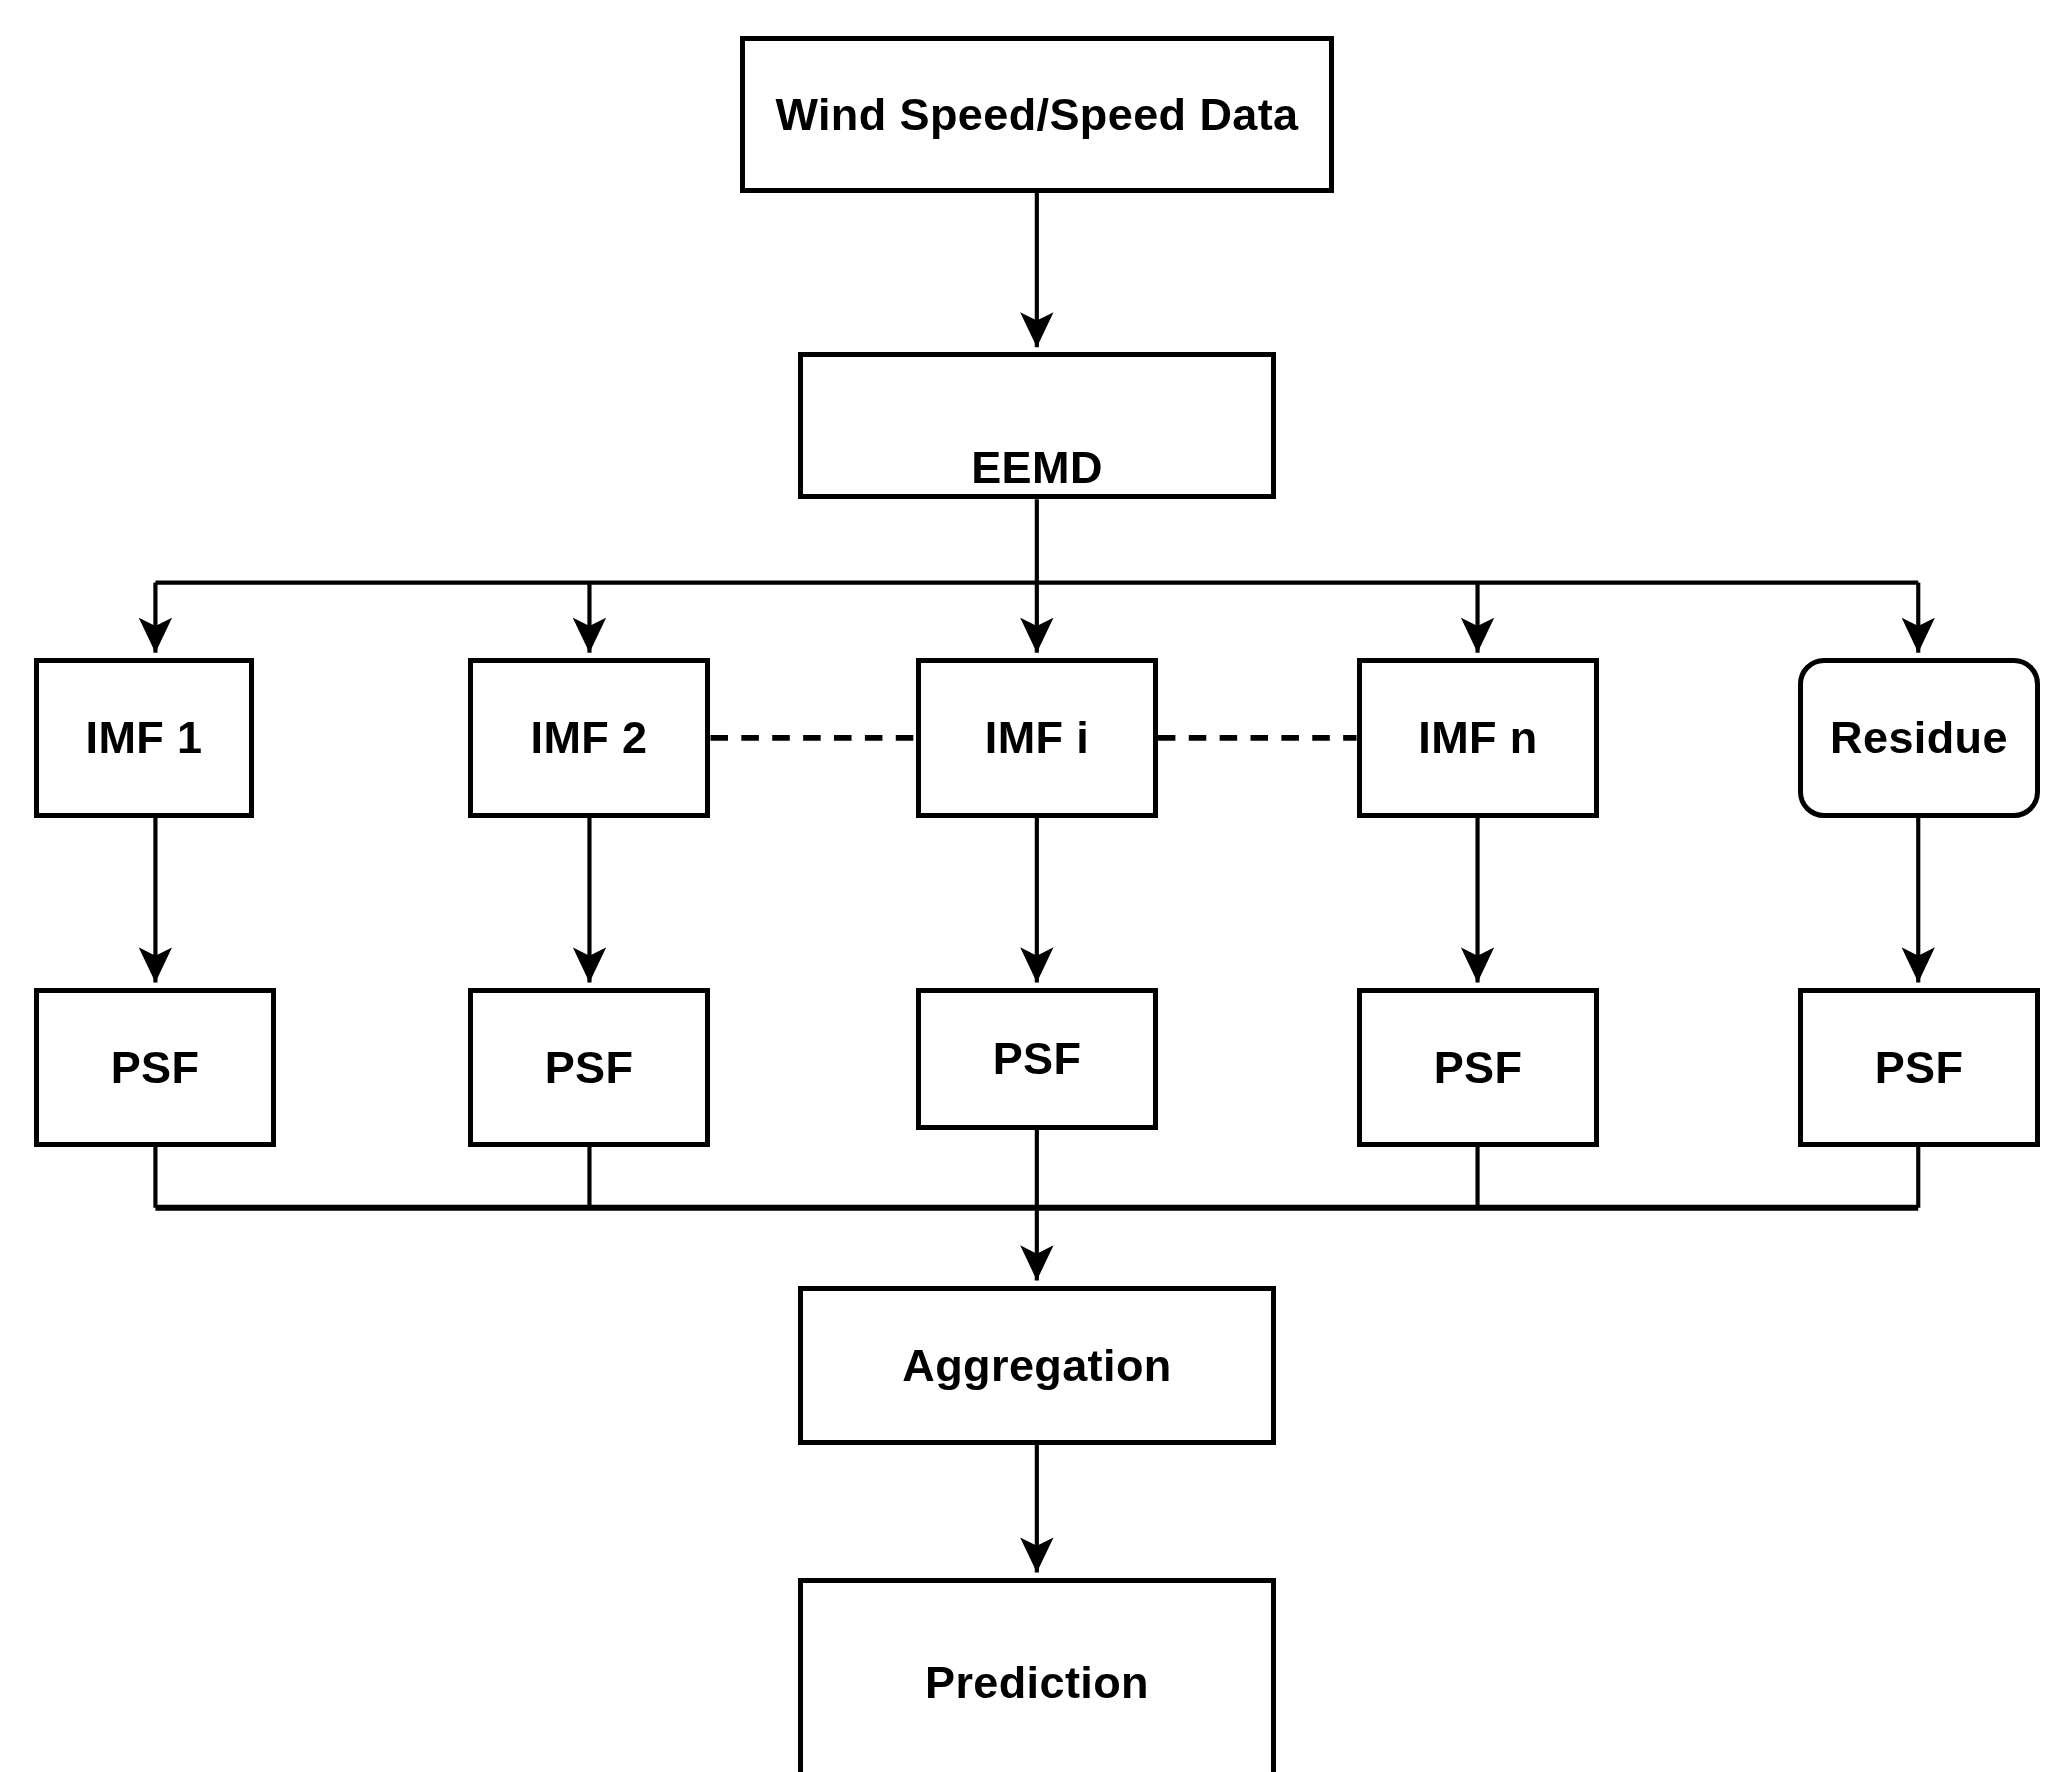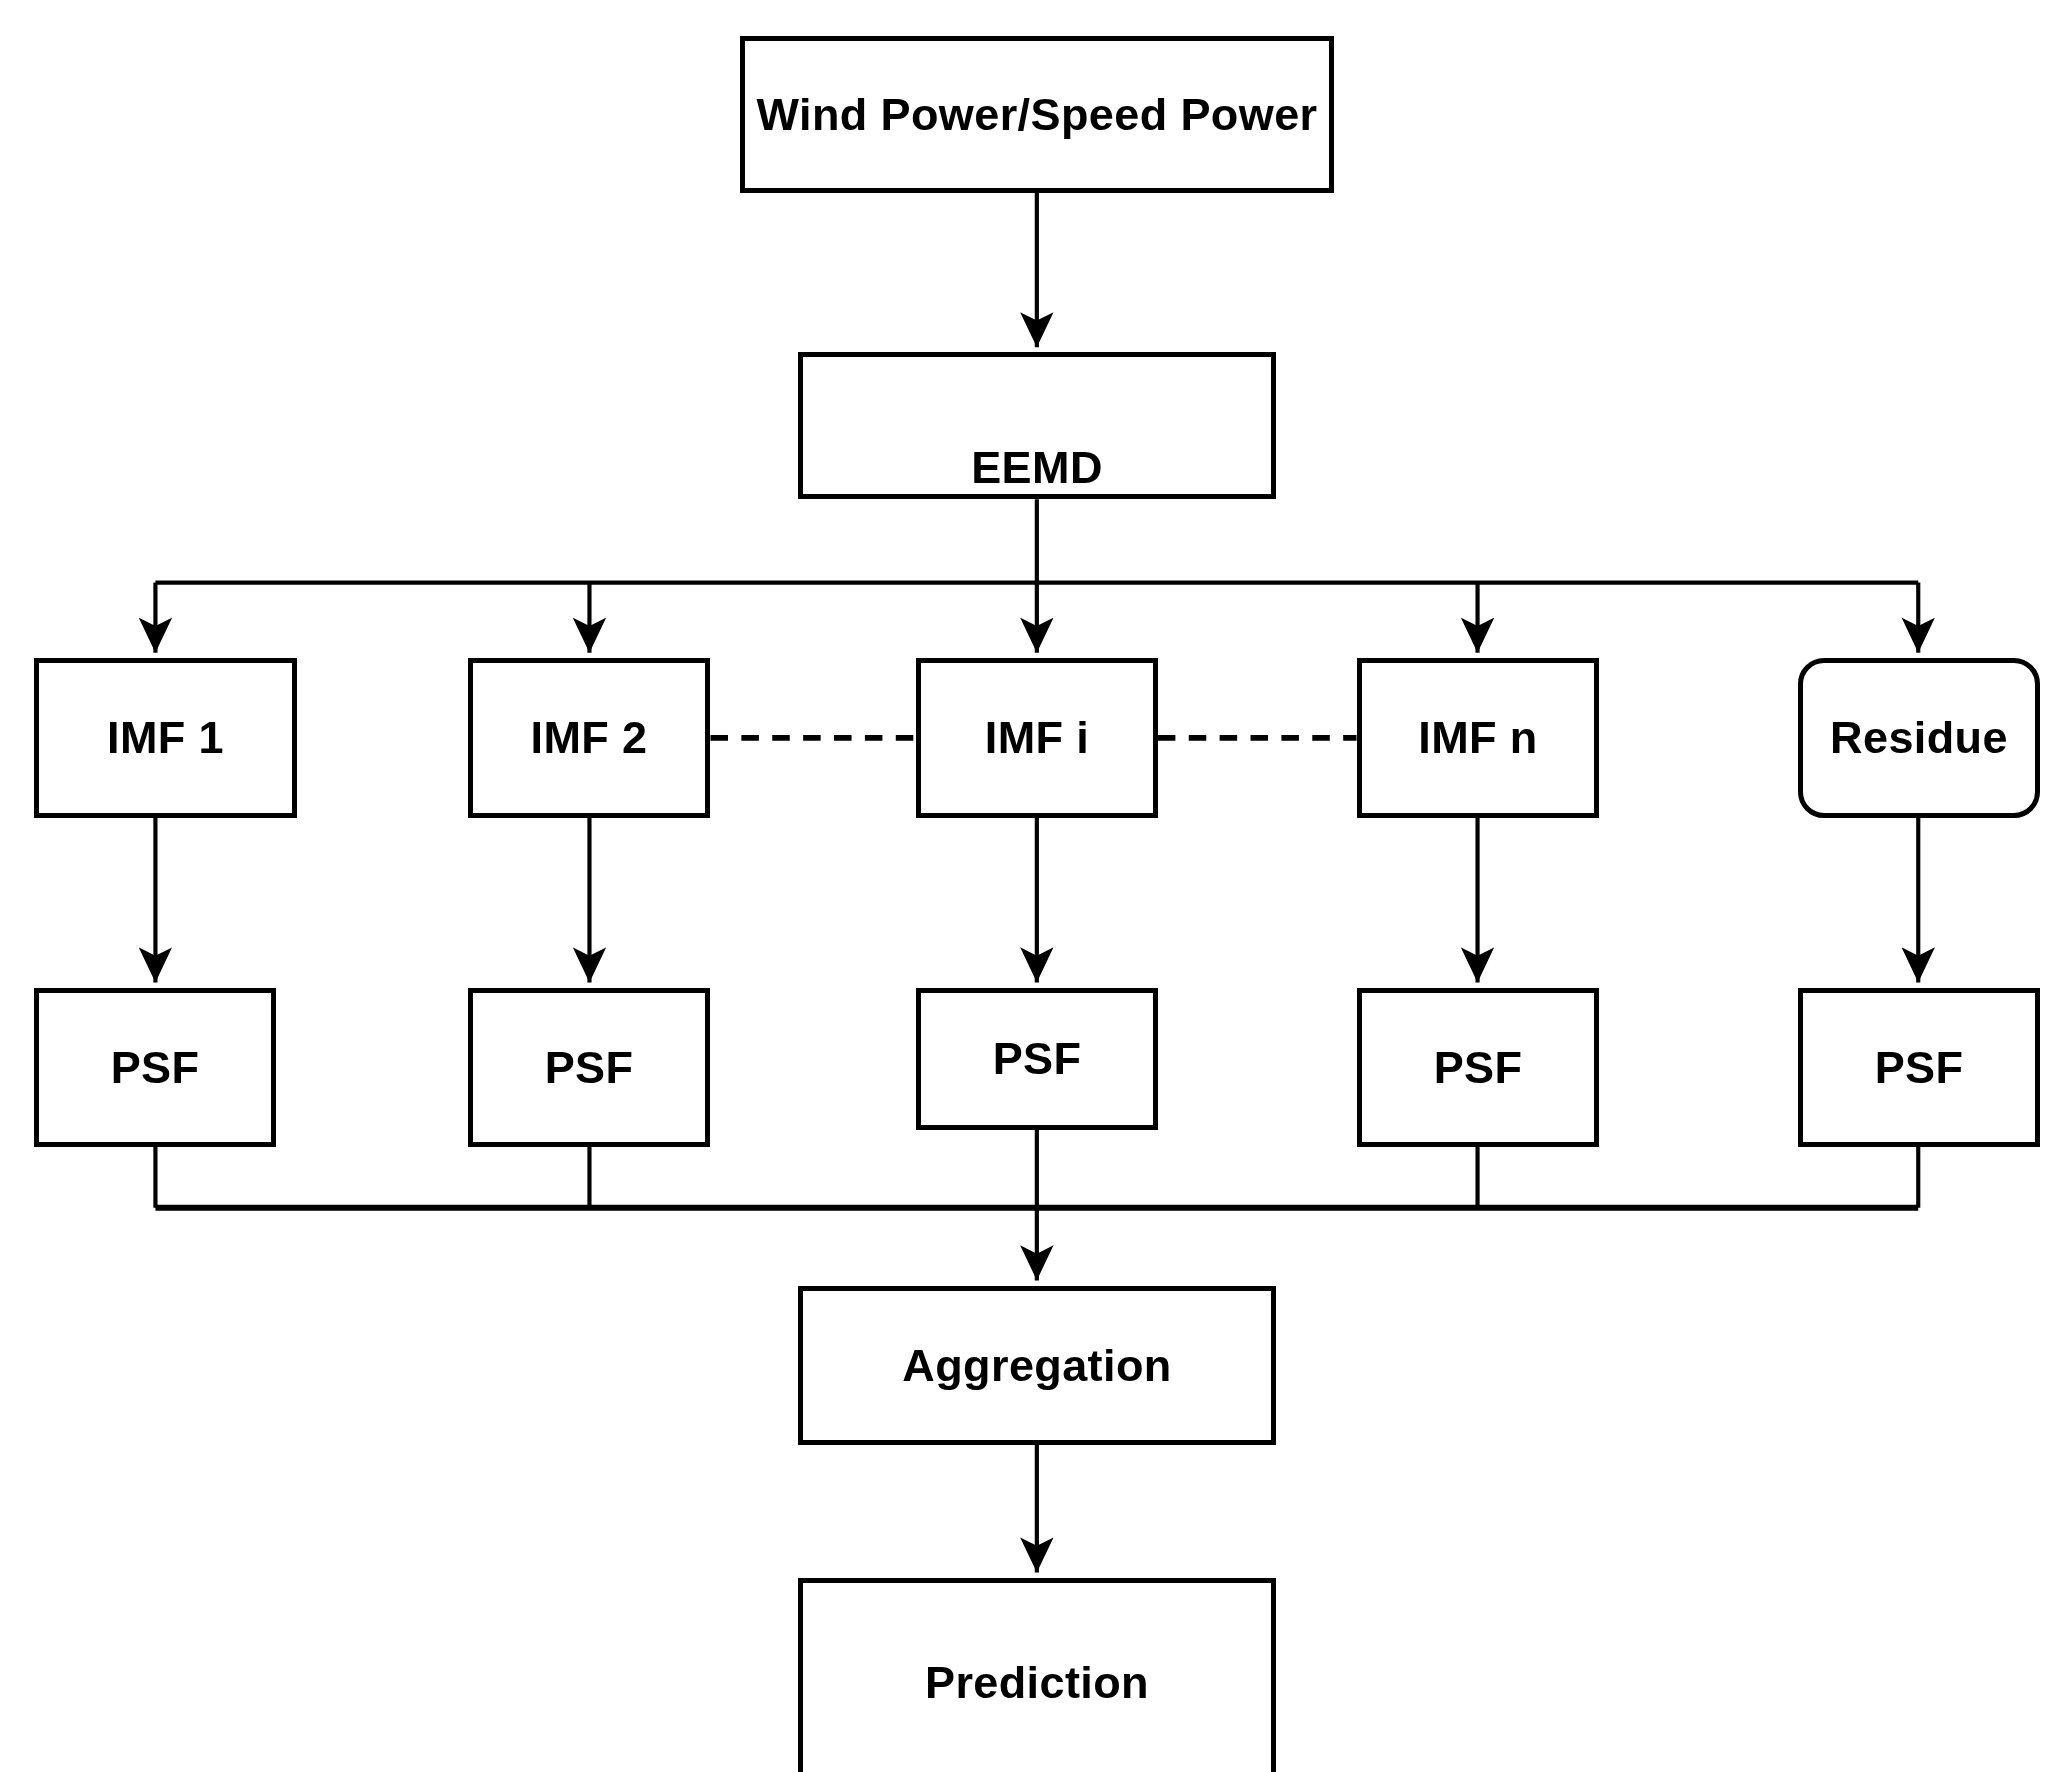--- a/index.html
+++ b/index.html
@@ -27,21 +27,21 @@
     text-align: center;
     font-weight: 700;
     font-size: 45px;
     color: #000000;
     letter-spacing: 0.4px;
     white-space: nowrap;
   }
   
   .n-wind   { left: 740px;  top: 36px;   width: 594px; height: 157px; }
   .n-eemd   { left: 798px;  top: 352px;  width: 478px; height: 147px; align-items: flex-end; }
-  .n-imf1   { left: 34px;   top: 658px;  width: 263px; height: 160px; }
+  .n-imf1   { left: 34px;   top: 658px;  width: 220px; height: 160px; }
   .n-imf2   { left: 468px;  top: 658px;  width: 242px; height: 160px; }
   .n-imfi   { left: 916px; top: 658px;  width: 242px; height: 160px; }
   .n-imfn   { left: 1357px; top: 658px;  width: 242px; height: 160px; }
   .n-res    { left: 1798px; top: 658px;  width: 242px; height: 160px; border-radius: 26px; }
   .n-psf1   { left: 34px;   top: 988px; width: 242px; height: 159px; }
   .n-psf2   { left: 468px;  top: 988px; width: 242px; height: 159px; }
   .n-psf3   { left: 916px; top: 988px; width: 242px; height: 142px; }
   .n-psf4   { left: 1357px; top: 988px; width: 242px; height: 159px; }
   .n-psf5   { left: 1798px; top: 988px; width: 242px; height: 159px; }
   .n-agg    { left: 798px;  top: 1286px; width: 478px; height: 159px; }
@@ -81,21 +81,21 @@
     <line x1="706" y1="1373" x2="706" y2="1447" stroke="#000" stroke-width="5"></line>
     <line x1="1770" y1="1373" x2="1770" y2="1447" stroke="#000" stroke-width="5"></line>
     <line x1="2298" y1="1373" x2="2298" y2="1447" stroke="#000" stroke-width="5"></line>
     <line x1="186" y1="1447" x2="2298" y2="1447" stroke="#000" stroke-width="7"></line>
     <line x1="1242" y1="1353" x2="1242" y2="1534" stroke="#000" stroke-width="5" marker-end="url(#arrow)"></line>
 
     <line x1="1242" y1="1730" x2="1242" y2="1884" stroke="#000" stroke-width="5" marker-end="url(#arrow)"></line>
   </svg>
 
   <div class="node n-wind">
-    <span>Wind Power/Speed Power</span>
+    <span>Wind Speed/Speed Data</span>
   </div>
 
   <div class="node n-eemd">
     <span>EEMD</span>
   </div>
 
   <div class="node n-imf1">
     <span>IMF 1</span>
   </div>
   <div class="node n-imf2">

